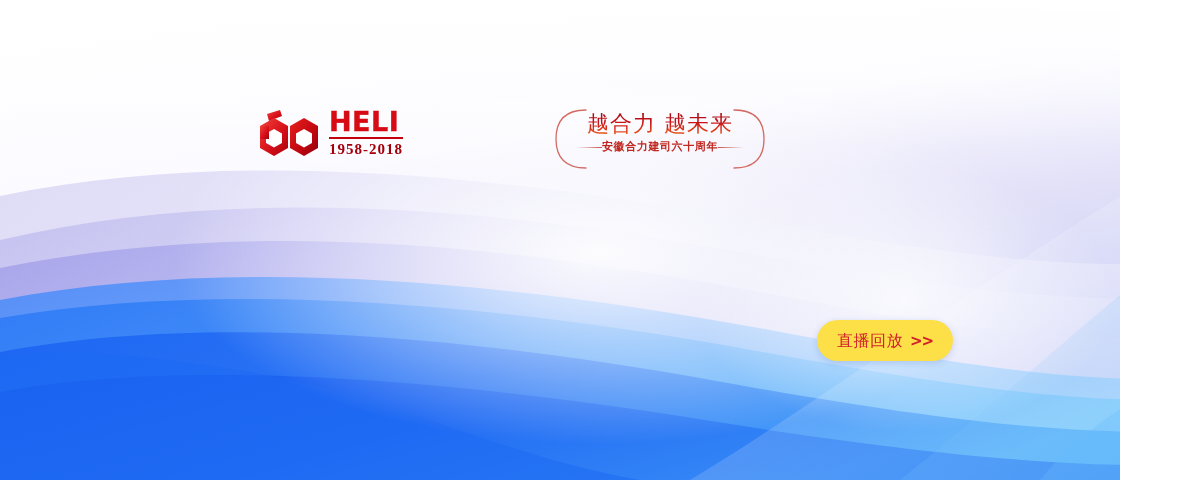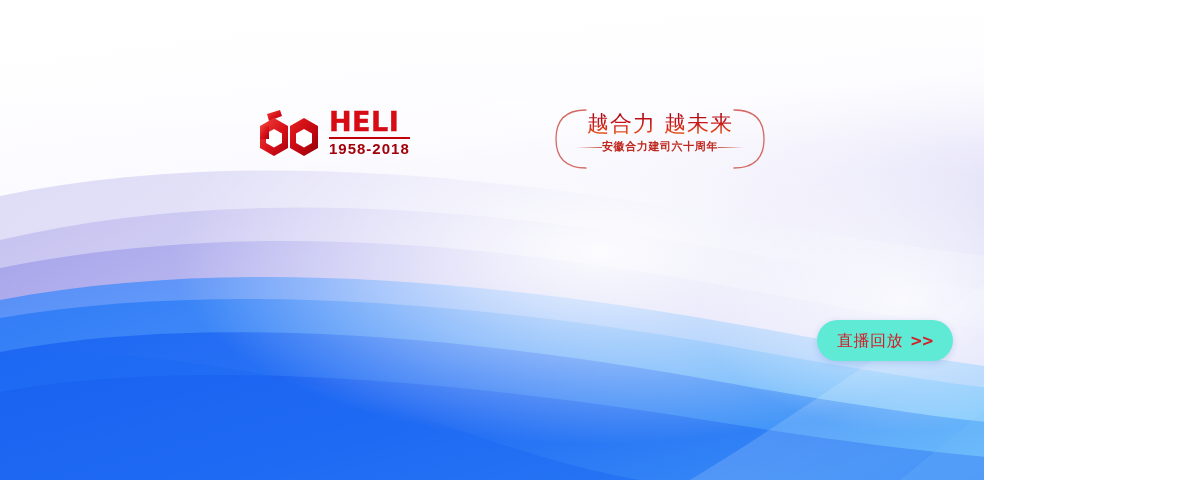--- a/index.html
+++ b/index.html
@@ -2,42 +2,41 @@
 <html><head>
 <meta charset="utf-8">
 <style>
   html,body{margin:0;padding:0;}
   body{
     width:1200px;height:480px;overflow:hidden;
     font-family:"Liberation Sans","DejaVu Sans",sans-serif;
     background:#ffffff;
   }
   #banner{
-    position:relative;width:976px;height:480px;overflow:hidden;
+    position:relative;width:1120px;height:480px;overflow:hidden;
     background:#ffffff;
-    padding-left:8px;
   }
   #bg-svg{position:absolute;left:0;top:0;width:1200px;height:480px;display:block;}
 
   
   #logo-lockup{
     position:absolute;left:258px;top:108px;
     display:flex;align-items:center;gap:9px;
   }
   #logo-60{display:block;}
   #logo-word{display:flex;flex-direction:column;align-items:stretch;}
   #heli-text{
     font-family:"DejaVu Sans","Liberation Sans",sans-serif;
     font-weight:bold;font-size:27px;line-height:27px;
     letter-spacing:0.5px;color:#D60B14;
     -webkit-text-stroke:0.4px #D60B14;
   }
   #heli-rule{height:2px;background:#C3000B;margin:2px 0 2px 0;}
   #years-text{
-    font-family:Liberation Sans, sans-serif;
+    font-family:Liberation Serif, serif;
     font-weight:bold;font-size:15px;line-height:16px;
     letter-spacing:1.0px;color:#A3000A;
   }
 
   
   #slogan-block{
     position:absolute;left:552px;top:106px;width:216px;height:66px;
   }
   #slogan-frame{position:absolute;left:0;top:0;width:216px;height:66px;}
   #slogan-main{
@@ -68,21 +67,21 @@
     font-family:"DejaVu Sans","Liberation Sans",sans-serif;
     font-weight:bold;font-size:47px;line-height:58px;
     letter-spacing:1px;color:#D7181F;
     text-shadow:2px 3px 0 rgba(150,16,20,0.30), 0 1px 2px rgba(120,10,14,0.20);
     white-space:nowrap;
   }
 
   
   #cta-button{
     position:absolute;left:817px;top:320px;width:136px;height:41px;
-    background:#5eead4;border-radius:21px;
+    background:#fde047;border-radius:21px;
     box-shadow:0 2px 7px rgba(30,70,170,0.18);
     display:flex;align-items:center;justify-content:center;gap:7px;
     cursor:pointer;
   }
   #cta-label{
     font-family:"DejaVu Sans","Liberation Sans",sans-serif;
     font-size:16px;line-height:18px;color:#D2202A;letter-spacing:0.5px;
     white-space:nowrap;
   }
   #cta-chevrons{

